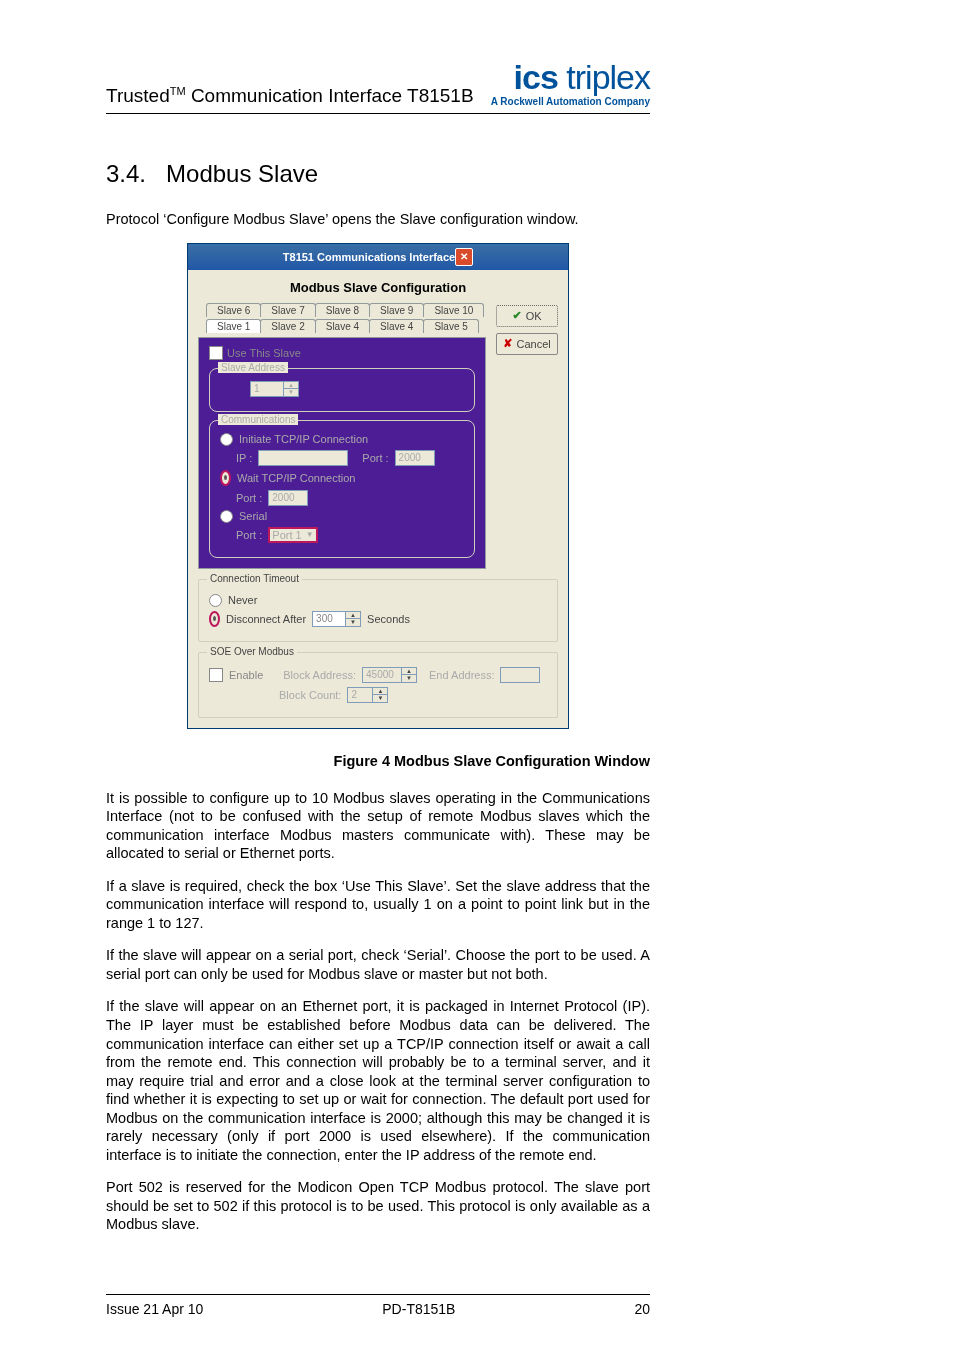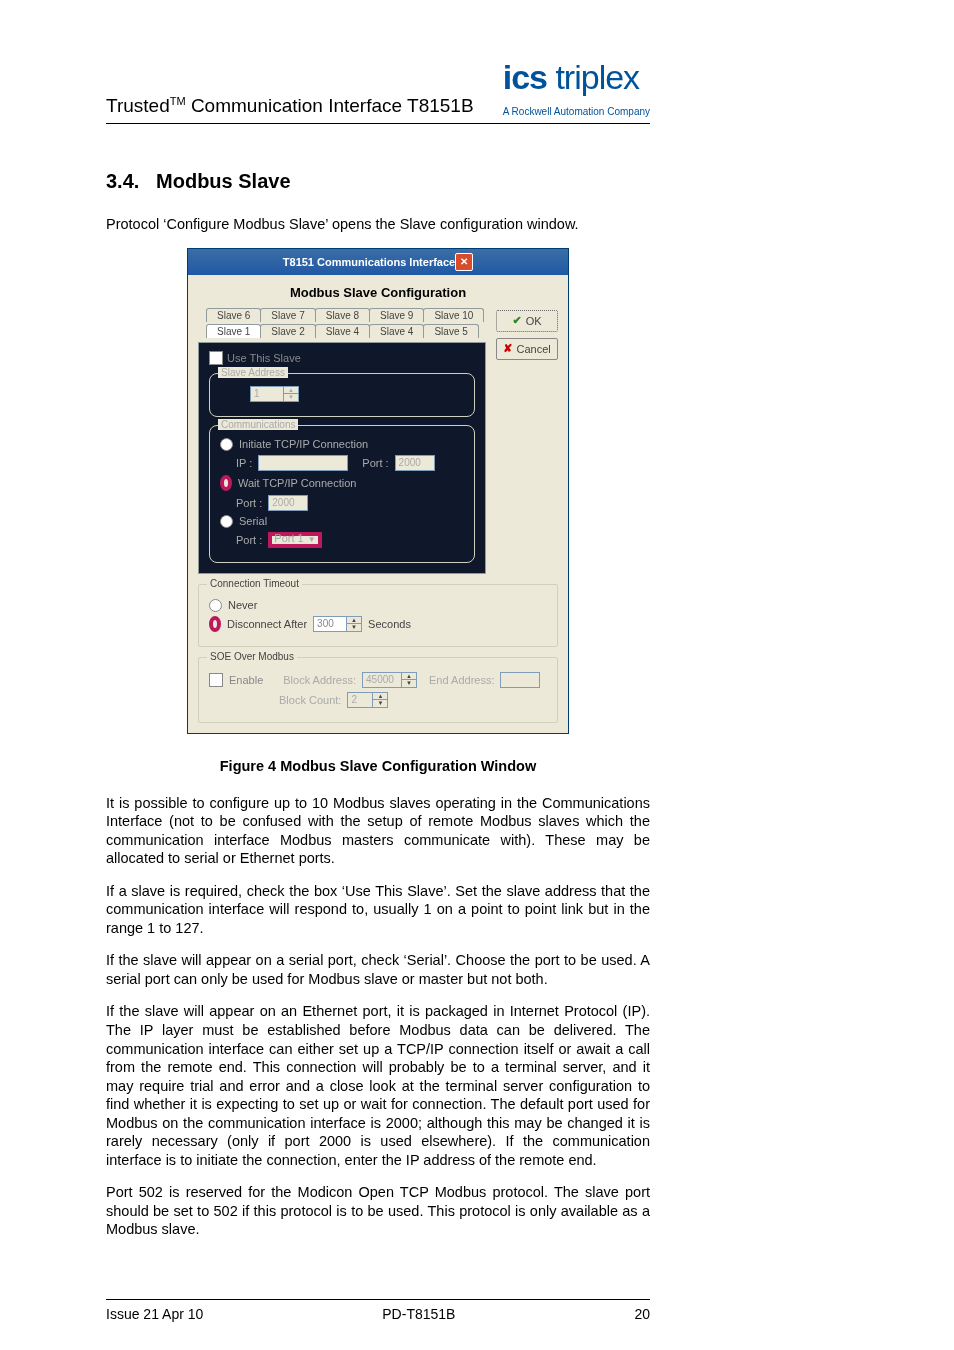--- a/index.html
+++ b/index.html
@@ -1,65 +1,65 @@
 <!DOCTYPE html>
 <html><head>
 <meta charset="utf-8">
 <style>
   html,body{margin:0;padding:0;background:#fff;font-family:Arial,Helvetica,sans-serif;color:#000;width:954px}
   .page{position:relative;width:756px;padding:0 0 40px 0;box-sizing:border-box}
   .hdr{display:flex;justify-content:space-between;align-items:flex-end;padding:60px 106px 0 106px}
   .hdr-left{font-size:19px;font-weight:400;white-space:nowrap}
   .tm{font-size:11px;vertical-align:super}
-  .hdr-right{text-align:left}
+  .hdr-right{text-align:right}
   .logo{line-height:1}
   .logo .ics{font-weight:900;font-size:34px;color:#00529b;letter-spacing:-1px}
   .logo .triplex{font-weight:400;font-size:34px;color:#00529b;letter-spacing:-1px}
-  .tagline{font-size:10px;font-weight:400;color:#00529b;margin-top:12px}
+  .tagline{font-size:10px;font-weight:700;color:#00529b;margin-top:2px}
   .tagline .ra{color:#00529b}
   .hr{border:none;border-top:1.5px solid #000;margin:6px 106px 0 106px}
   .content{padding:0 106px}
-  .h2{font-size:20px;margin:46px 0 22px 0;font-weight:700}
+  .h2{font-size:24px;margin:46px 0 22px 0;font-weight:400}
   .p{font-size:14.5px;line-height:1.28;margin:0 0 14px 0;text-align:justify}
   .fig-wrap{text-align:center;margin:14px 0 10px 0}
-  .fig-cap{text-align:center;font-weight:700;font-size:14.5px;margin:24px 0 20px 0}
+  .fig-cap{text-align:right;font-weight:700;font-size:14.5px;margin:24px 0 20px 0}
 
   
   .dlg{display:inline-block;width:380px;text-align:left;background:#ece9d8;border:1px solid #003c74;font-family:Tahoma,Arial,sans-serif;font-size:11px;color:#444}
   .dlg-title{background:linear-gradient(#3a6ea5,#2158a6);color:#fff;font-weight:700;padding:4px 6px;display:flex;justify-content:center;align-items:center;font-size:11px}
   .dlg-close{width:16px;height:16px;background:#d94b2b;color:#fff;display:flex;align-items:center;justify-content:center;border:1px solid #fff;border-radius:2px;font-size:10px;font-weight:700}
   .dlg-hdr{text-align:center;font-weight:700;color:#000;font-size:13px;padding:10px 0 8px 0}
   .dlg-body{padding:0 10px 10px 10px;position:relative}
   .right-col{position:absolute;right:10px;top:2px;width:62px;display:flex;flex-direction:column;gap:6px}
   .btn{border:1px dotted #666;background:#ece9d8;padding:2px 0;display:flex;align-items:center;justify-content:center;gap:4px;font-size:11px;width:62px;height:22px;box-sizing:border-box;border-radius:2px}
   .btn.cancel{border:1px solid #888}
   .btn .chk{color:#2a8a2a;font-weight:700}
   .btn .x{color:#c00;font-weight:700}
   .tabs{position:relative;height:34px;margin-bottom:0}
   .tabrow{position:absolute;left:8px;display:flex}
   .tabrow.r1{top:0}
   .tabrow.r2{top:16px}
   .tab{border:1px solid #919b9c;border-bottom:none;background:#ece9d8;padding:1px 10px;font-size:10px;color:#444;margin-right:-1px;border-radius:3px 3px 0 0}
   .tab.active{background:#fff;font-weight:400}
-  .tabpanel{border:1px solid #919b9c;background:#0f172a;padding:8px 10px 10px 10px;margin-top:0}
+  .tabpanel{border:1px solid #919b9c;background:#4c1d95;padding:8px 10px 10px 10px;margin-top:0}
   .chk-row{display:flex;align-items:center;gap:4px;color:#888}
   .chk-box{width:12px;height:12px;border:1px solid #888;background:#fff}
   .grp{border:1px solid #d0d0bf;border-radius:8px;margin-top:8px;padding:8px 10px 10px 10px;position:relative;color:#aaa}
   .grp-title{position:absolute;top:-7px;left:8px;background:#ece9d8;padding:0 3px;font-size:10px}
   .radio{width:11px;height:11px;border:1px solid #888;border-radius:50%;background:#fff;display:inline-flex;align-items:center;justify-content:center}
   .radio.sel::after{content:"";width:5px;height:5px;background:#555;border-radius:50%}
   .row{display:flex;align-items:center;gap:6px;margin:4px 0}
   .tbox{border:1px solid #7f9db9;background:#fff;height:16px;box-sizing:border-box;padding:0 3px;font-size:10px;color:#888;display:inline-flex;align-items:center}
   .tbox.dis{background:#ece9d8;color:#aaa}
   .spin{display:inline-flex}
   .spin .tbox{width:34px}
   .spin .ar{width:14px;border:1px solid #7f9db9;border-left:none;display:flex;flex-direction:column}
   .spin .ar div{flex:1;display:flex;align-items:center;justify-content:center;font-size:6px;background:#ece9d8}
   .spin .ar div:first-child{border-bottom:1px solid #7f9db9}
-  .sel{border:4px solid #be185d;background:#ece9d8;height:16px;box-sizing:border-box;display:inline-flex;align-items:flex-end;padding:0 2px;color:#aaa}
+  .sel{border:2px solid #be185d;background:#ece9d8;height:16px;box-sizing:border-box;display:inline-flex;align-items:center;padding:0 2px;color:#aaa}
   .sel .arr{margin-left:4px;font-size:8px}
   .grp2{border:1px solid #d0d0bf;border-radius:2px;margin-top:10px;padding:10px;position:relative;color:#444}
   .grp2 .grp-title{color:#444}
 
   .ftr{border-top:1px solid #000;margin:60px 106px 0 106px;padding-top:6px;display:flex;justify-content:space-between;font-size:14px}
 </style>
 </head>
 <body>
 
 <div class="page">

